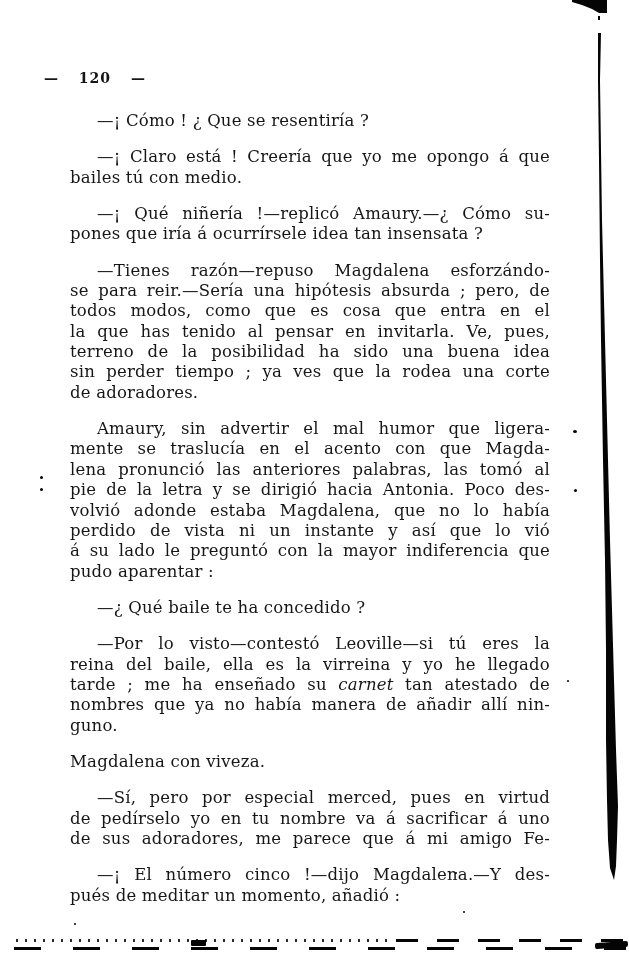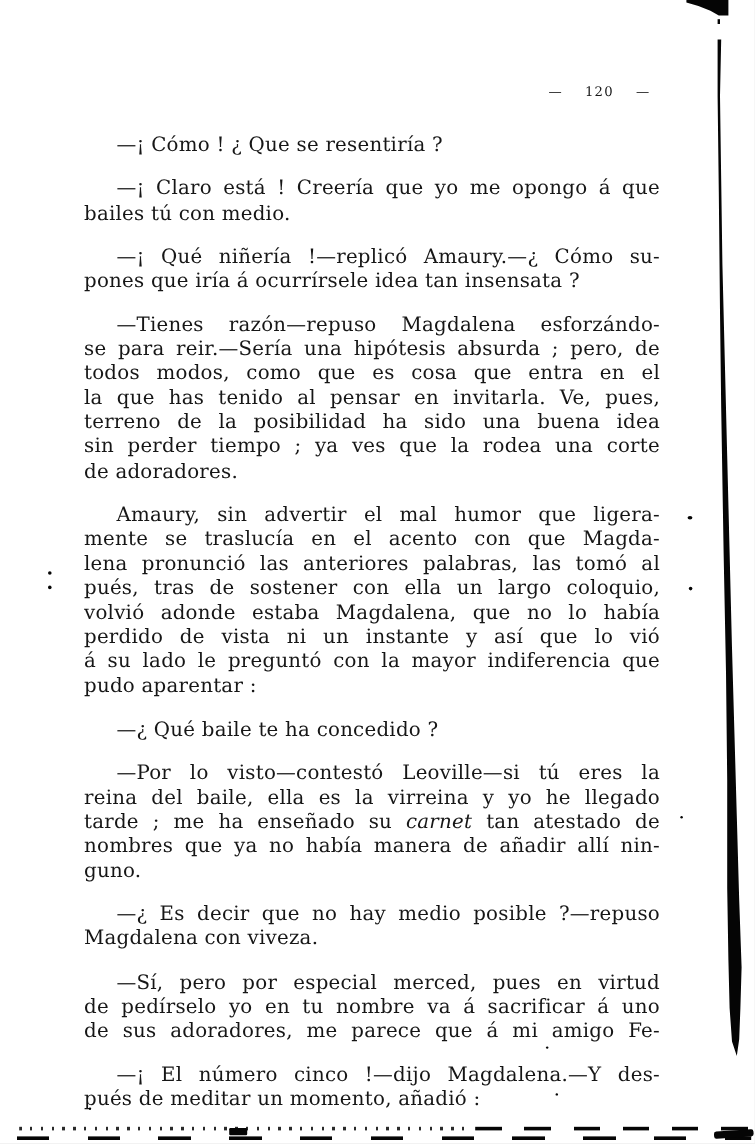--- a/index.html
+++ b/index.html
@@ -12,25 +12,26 @@
     position:relative;
     width:629px;height:953px;
     background:var(--paper);
     overflow:hidden;
     font-family:"DejaVu Serif","Liberation Serif",serif;
     color:var(--ink);
   }
   .running-head{
     position:absolute;
     top:70px;left:54px;width:498px;
-    text-align:right;
-    font-size:11px;
+    text-align:left;
+    font-size:14px;
     word-spacing:14px;
     letter-spacing:1px;
     transform:translateX(-10px);
+    font-weight:bold;
   }
   .text-block{
     position:absolute;
     top:95px;left:54px;width:512px;
     font-size:16.5px;
     line-height:20.35px;
     letter-spacing:0.2px;
   }
   .paragraph{margin:16px;padding:0;}
   .line{
@@ -100,38 +101,37 @@
         <div class="line">todos modos, como que es cosa que entra en el</div>
         <div class="line">la que has tenido al pensar en invitarla. Ve, pues,</div>
         <div class="line">terreno de la posibilidad ha sido una buena idea</div>
         <div class="line">sin perder tiempo ; ya ves que la rodea una corte</div>
         <div class="line last">de adoradores.</div>
       </div>
       <div class="paragraph">
         <div class="line indent">Amaury, sin advertir el mal humor que ligera-</div>
         <div class="line">mente se traslucía en el acento con que Magda-</div>
         <div class="line">lena pronunció las anteriores palabras, las tomó al</div>
-        <div class="line">pués, tras de sostener con ella un largo coloquio,</div>
+        <div class="line">pie de la letra y se dirigió hacia Antonia. Poco des-</div>
         <div class="line">volvió adonde estaba Magdalena, que no lo había</div>
         <div class="line">perdido de vista ni un instante y así que lo vió</div>
         <div class="line">á su lado le preguntó con la mayor indiferencia que</div>
         <div class="line last">pudo aparentar :</div>
       </div>
       <div class="paragraph">
         <div class="line last indent">—¿ Qué baile te ha concedido ?</div>
       </div>
       <div class="paragraph">
         <div class="line indent">—Por lo visto—contestó Leoville—si tú eres la</div>
         <div class="line">reina del baile, ella es la virreina y yo he llegado</div>
         <div class="line">tarde ; me ha enseñado su <i>carnet</i> tan atestado de</div>
         <div class="line">nombres que ya no había manera de añadir allí nin-</div>
         <div class="line last">guno.</div>
       </div>
       <div class="paragraph">
-        <div class="line indent">—¿ Es decir que no hay medio posible ?—repuso</div>
         <div class="line last">Magdalena con viveza.</div>
       </div>
       <div class="paragraph">
         <div class="line indent">—Sí, pero por especial merced, pues en virtud</div>
         <div class="line">de pedírselo yo en tu nombre va á sacrificar á uno</div>
         <div class="line">de sus adoradores, me parece que á mi amigo Fe-</div>
       </div>
       <div class="paragraph">
         <div class="line indent">—¡ El número cinco !—dijo Magdalena.—Y des-</div>
         <div class="line last">pués de meditar un momento, añadió :</div>

